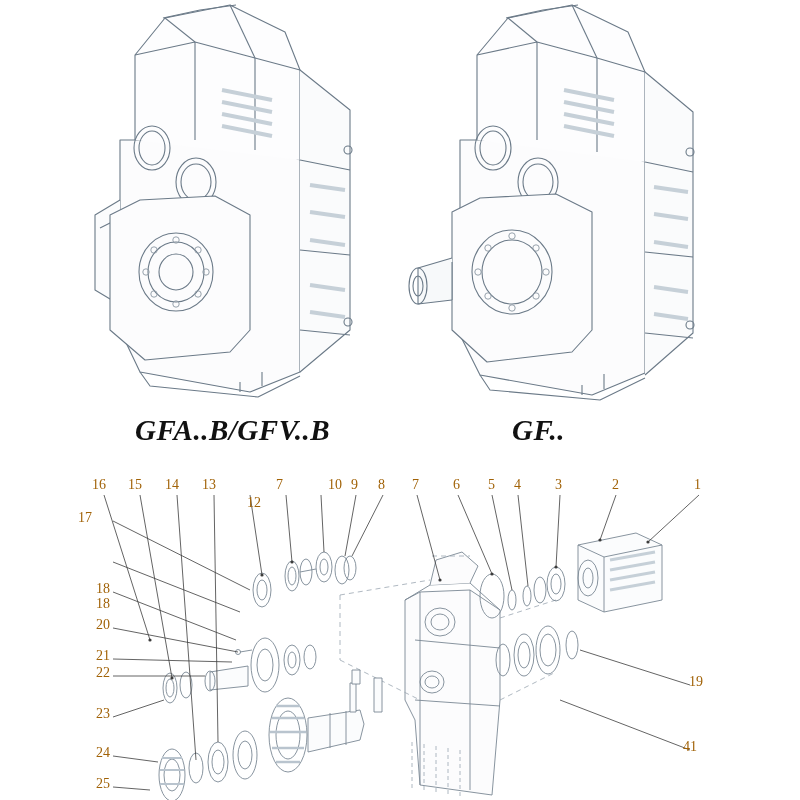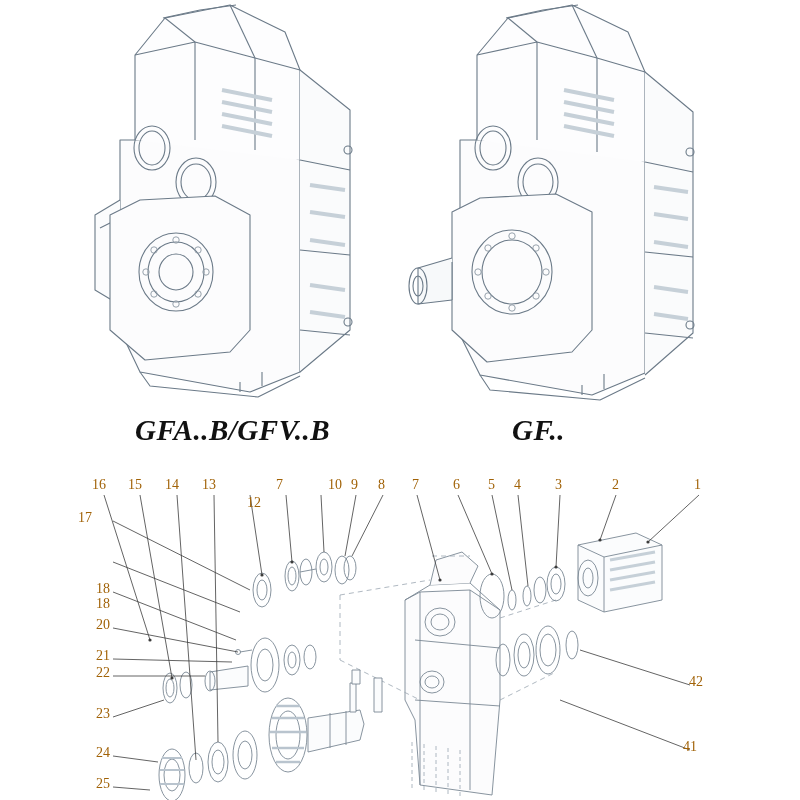--- a/index.html
+++ b/index.html
@@ -387,16 +387,16 @@
   <div class="callout" style="left:78px; top:510px;">17</div>
   <div class="callout" style="left:96px; top:551px;margin-top:45px;">18</div>
   <div class="callout" style="left:96px; top:581px;">18</div>
   <div class="callout" style="left:96px; top:617px;">20</div>
   <div class="callout" style="left:96px; top:648px;text-align:right;">21</div>
   <div class="callout" style="left:96px; top:665px;">22</div>
   <div class="callout" style="left:96px; top:706px;">23</div>
   <div class="callout" style="left:96px; top:745px;">24</div>
   <div class="callout" style="left:96px; top:776px;">25</div>
 
-  <div class="callout" style="left:689px; top:674px;">42</div>
+  <div class="callout" style="left:689px; top:674px;">19</div>
   <div class="callout" style="left:683px; top:739px;">41</div>
 
 </div>
 
 </body></html>

